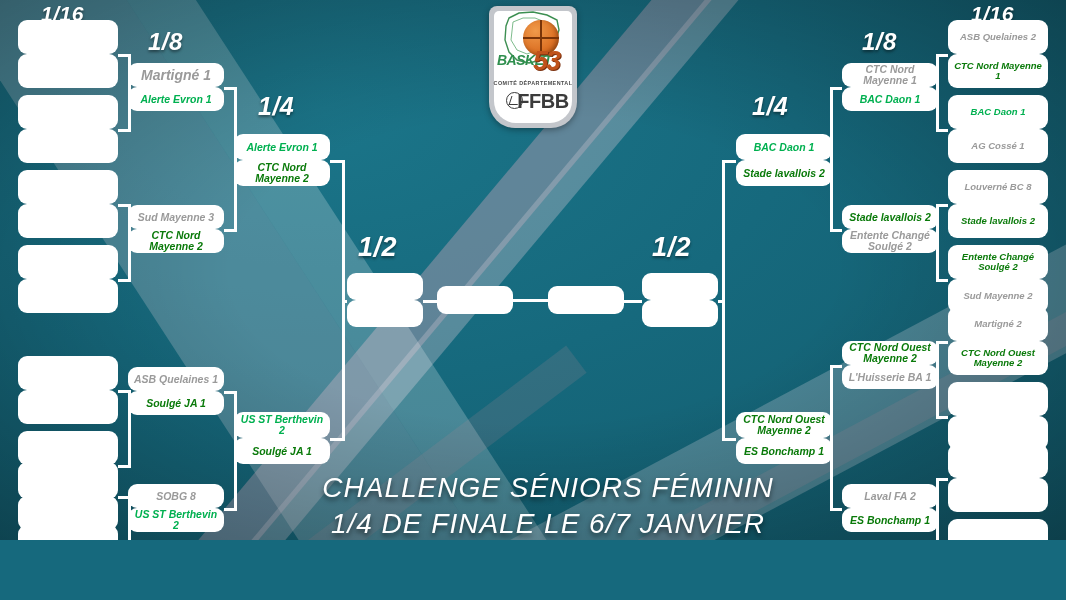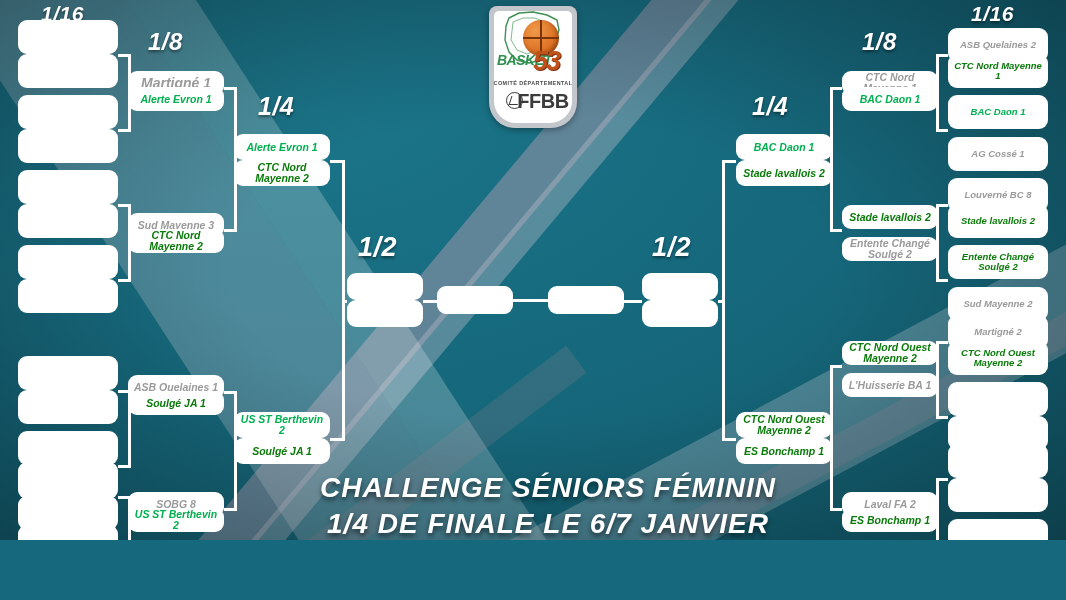--- a/index.html
+++ b/index.html
@@ -31,21 +31,21 @@
     letter-spacing:.5px; text-shadow:0 2px 3px rgba(0,0,0,.45);
   }
   .slot {
     position:absolute; background:#fff; border-radius:9px;
     display:flex; align-items:center; justify-content:center;
     text-align:center; line-height:1.02; padding:0 3px;
     font-weight:bold; font-style:italic; overflow:hidden;
   }
   .slot.win   { color:#00b050; }   
   .slot.prf   { color:#0a7a0a; }   
-  .slot.lose  { color:#9a9a9a;margin-top:8px; }   
+  .slot.lose  { color:#9a9a9a; }   
   .slot.empty { color:transparent; }
 
   .conn { position:absolute; background:#ffffff; }
 
   
   .logo { position:absolute; left:489px; top:6px; width:88px; height:122px;
           background:#c3c6cb; border-radius:8px 8px 26px 26px;
           box-shadow:0 2px 6px rgba(0,0,0,.35); overflow:hidden; }
   .logo .inner { position:absolute; left:5px; top:5px; width:78px; height:112px;
           background:#fff; border-radius:5px 5px 22px 22px; }
@@ -69,21 +69,21 @@
           font-size:20px; font-weight:bold; color:#3b3b3b; letter-spacing:-.5px; }
   .logo .ffbbmark { position:absolute; left:17px; top:86px; width:17px; height:17px;
           border:1.6px solid #3b3b3b; border-radius:50%; }
   .logo .ffbbmark:before{ content:""; position:absolute; left:3px; top:3px; width:8px;
           height:8px; border-left:1.6px solid #3b3b3b; border-bottom:1.6px solid #3b3b3b;
           transform:skewX(-18deg); }
 
   
   .title-wrap { position:absolute; left:0; top:470px; width:1066px; text-align:center; }
   .title-line {
-    color:#fff; font-weight:bold; font-style:italic; font-size:28px;
+    color:#fff; font-weight:normal; font-style:italic; font-size:28px;
     letter-spacing:1px; text-shadow:0 3px 5px rgba(0,0,0,.55);
     line-height:1.28;
     padding-left:30px;
   }
 
   
   .legend { position:absolute; left:0; top:562px; width:1066px;
             display:flex; justify-content:center; align-items:center; gap:46px; }
   .legend-item { display:flex; align-items:center; gap:11px; }
   .swatch { width:44px; height:19px; display:block; }

